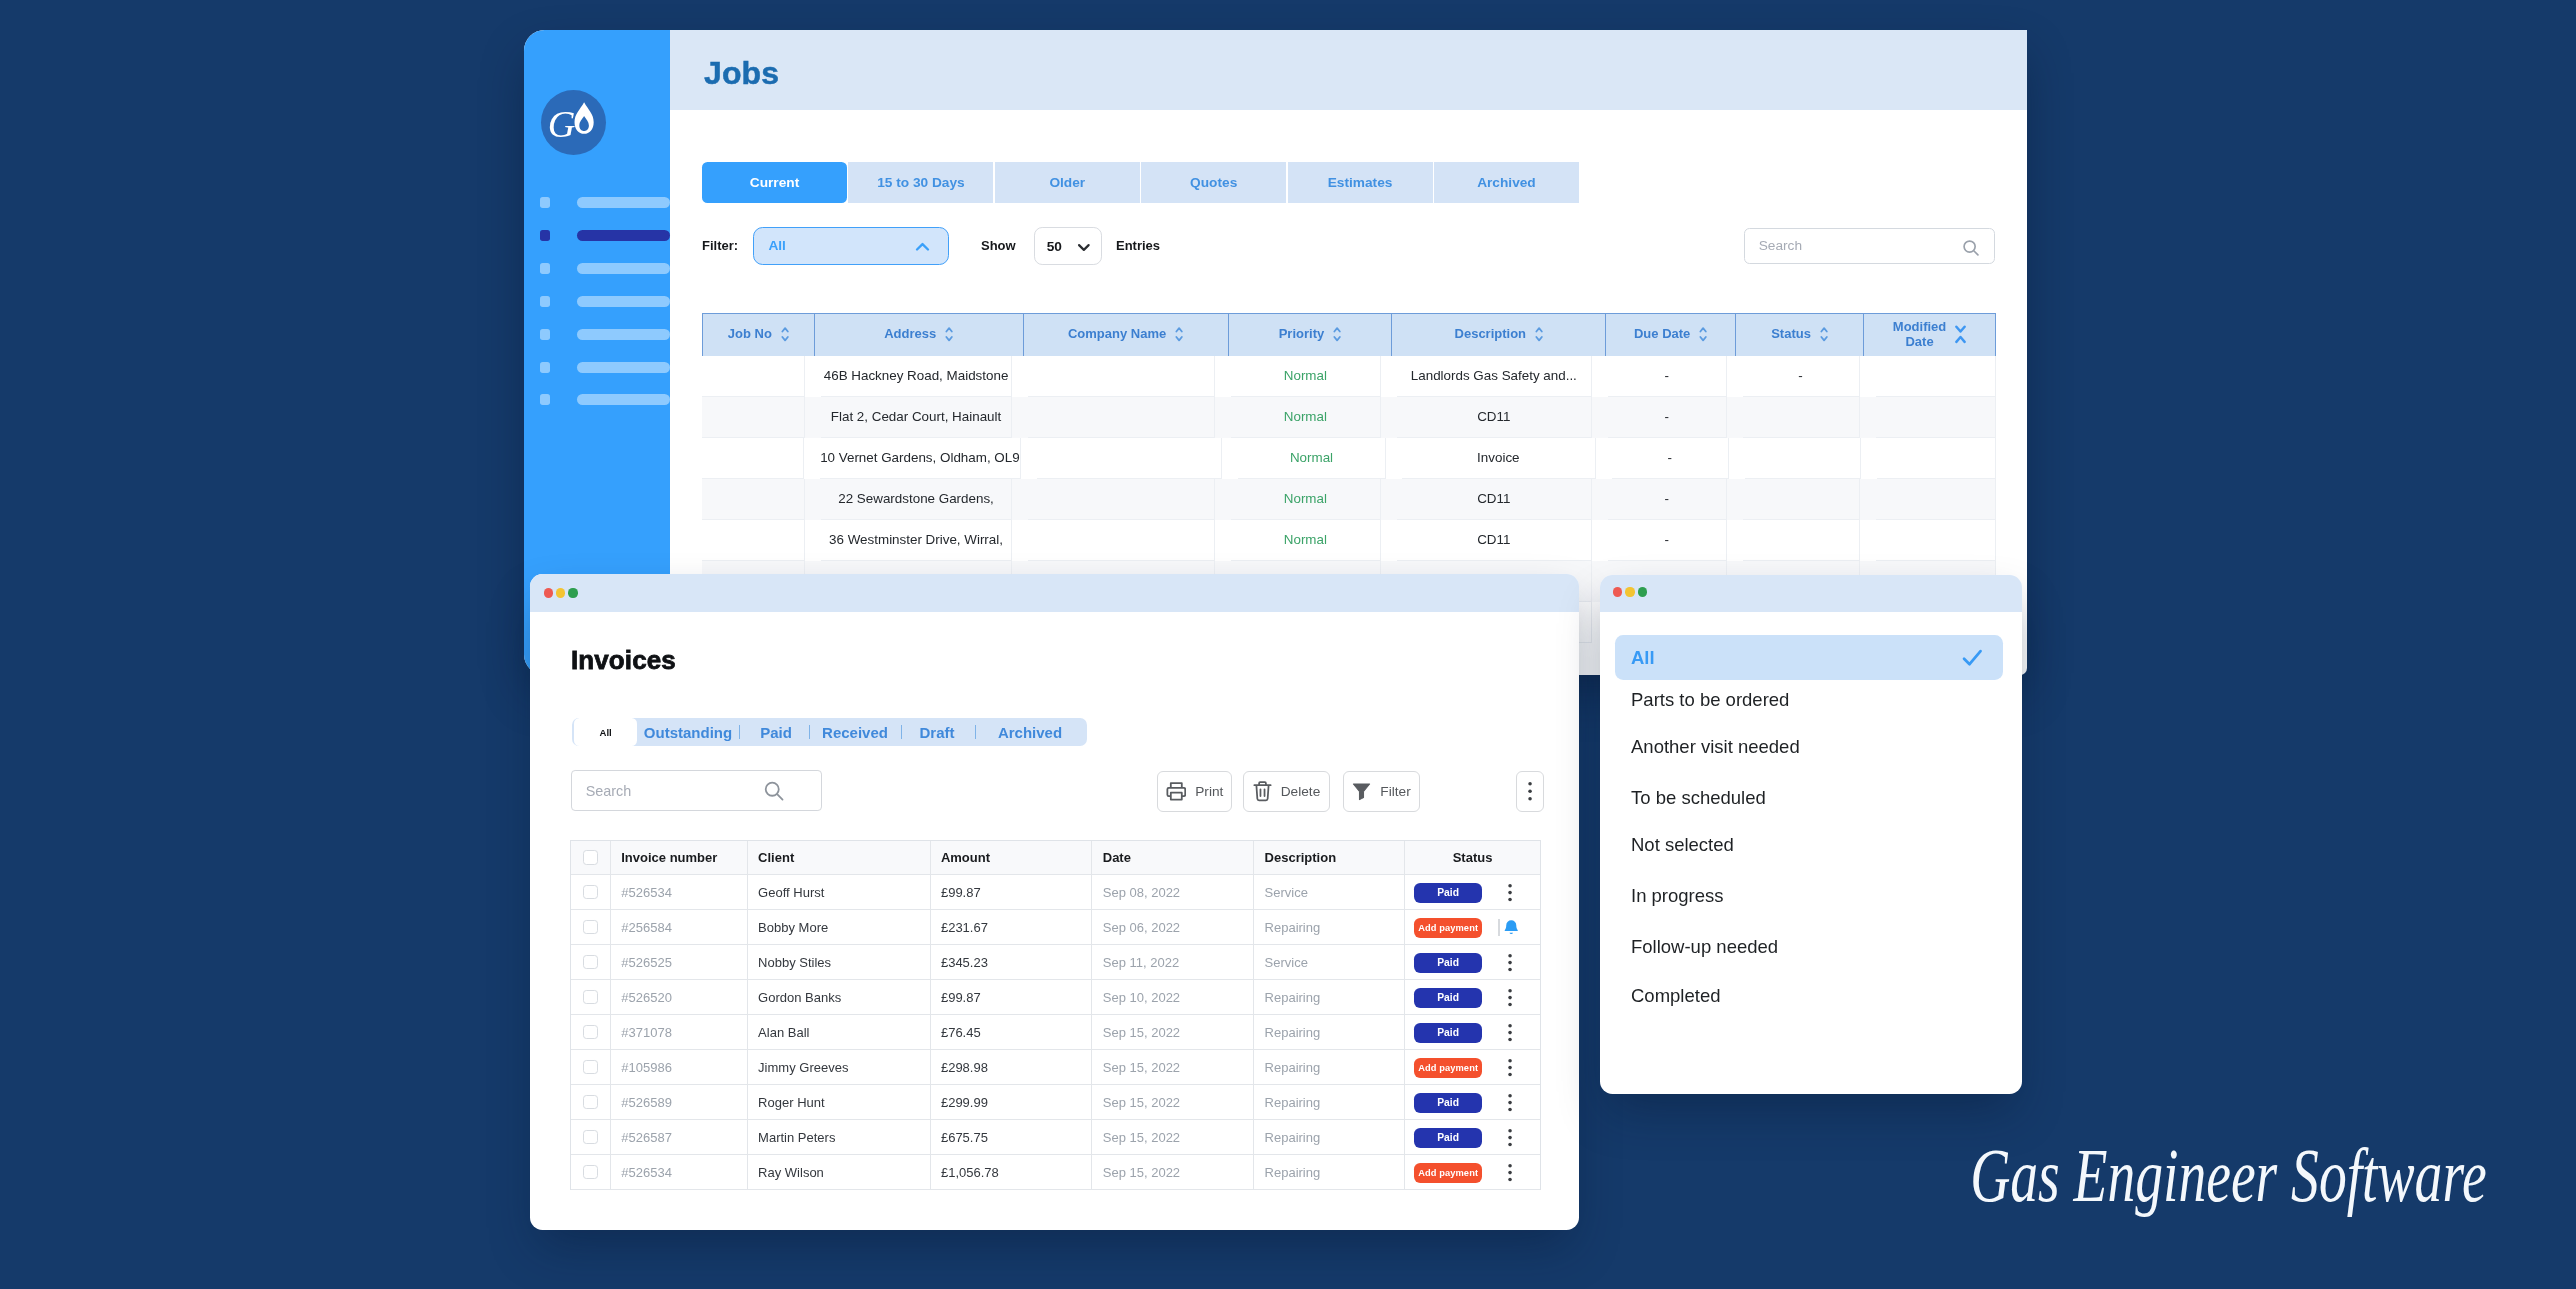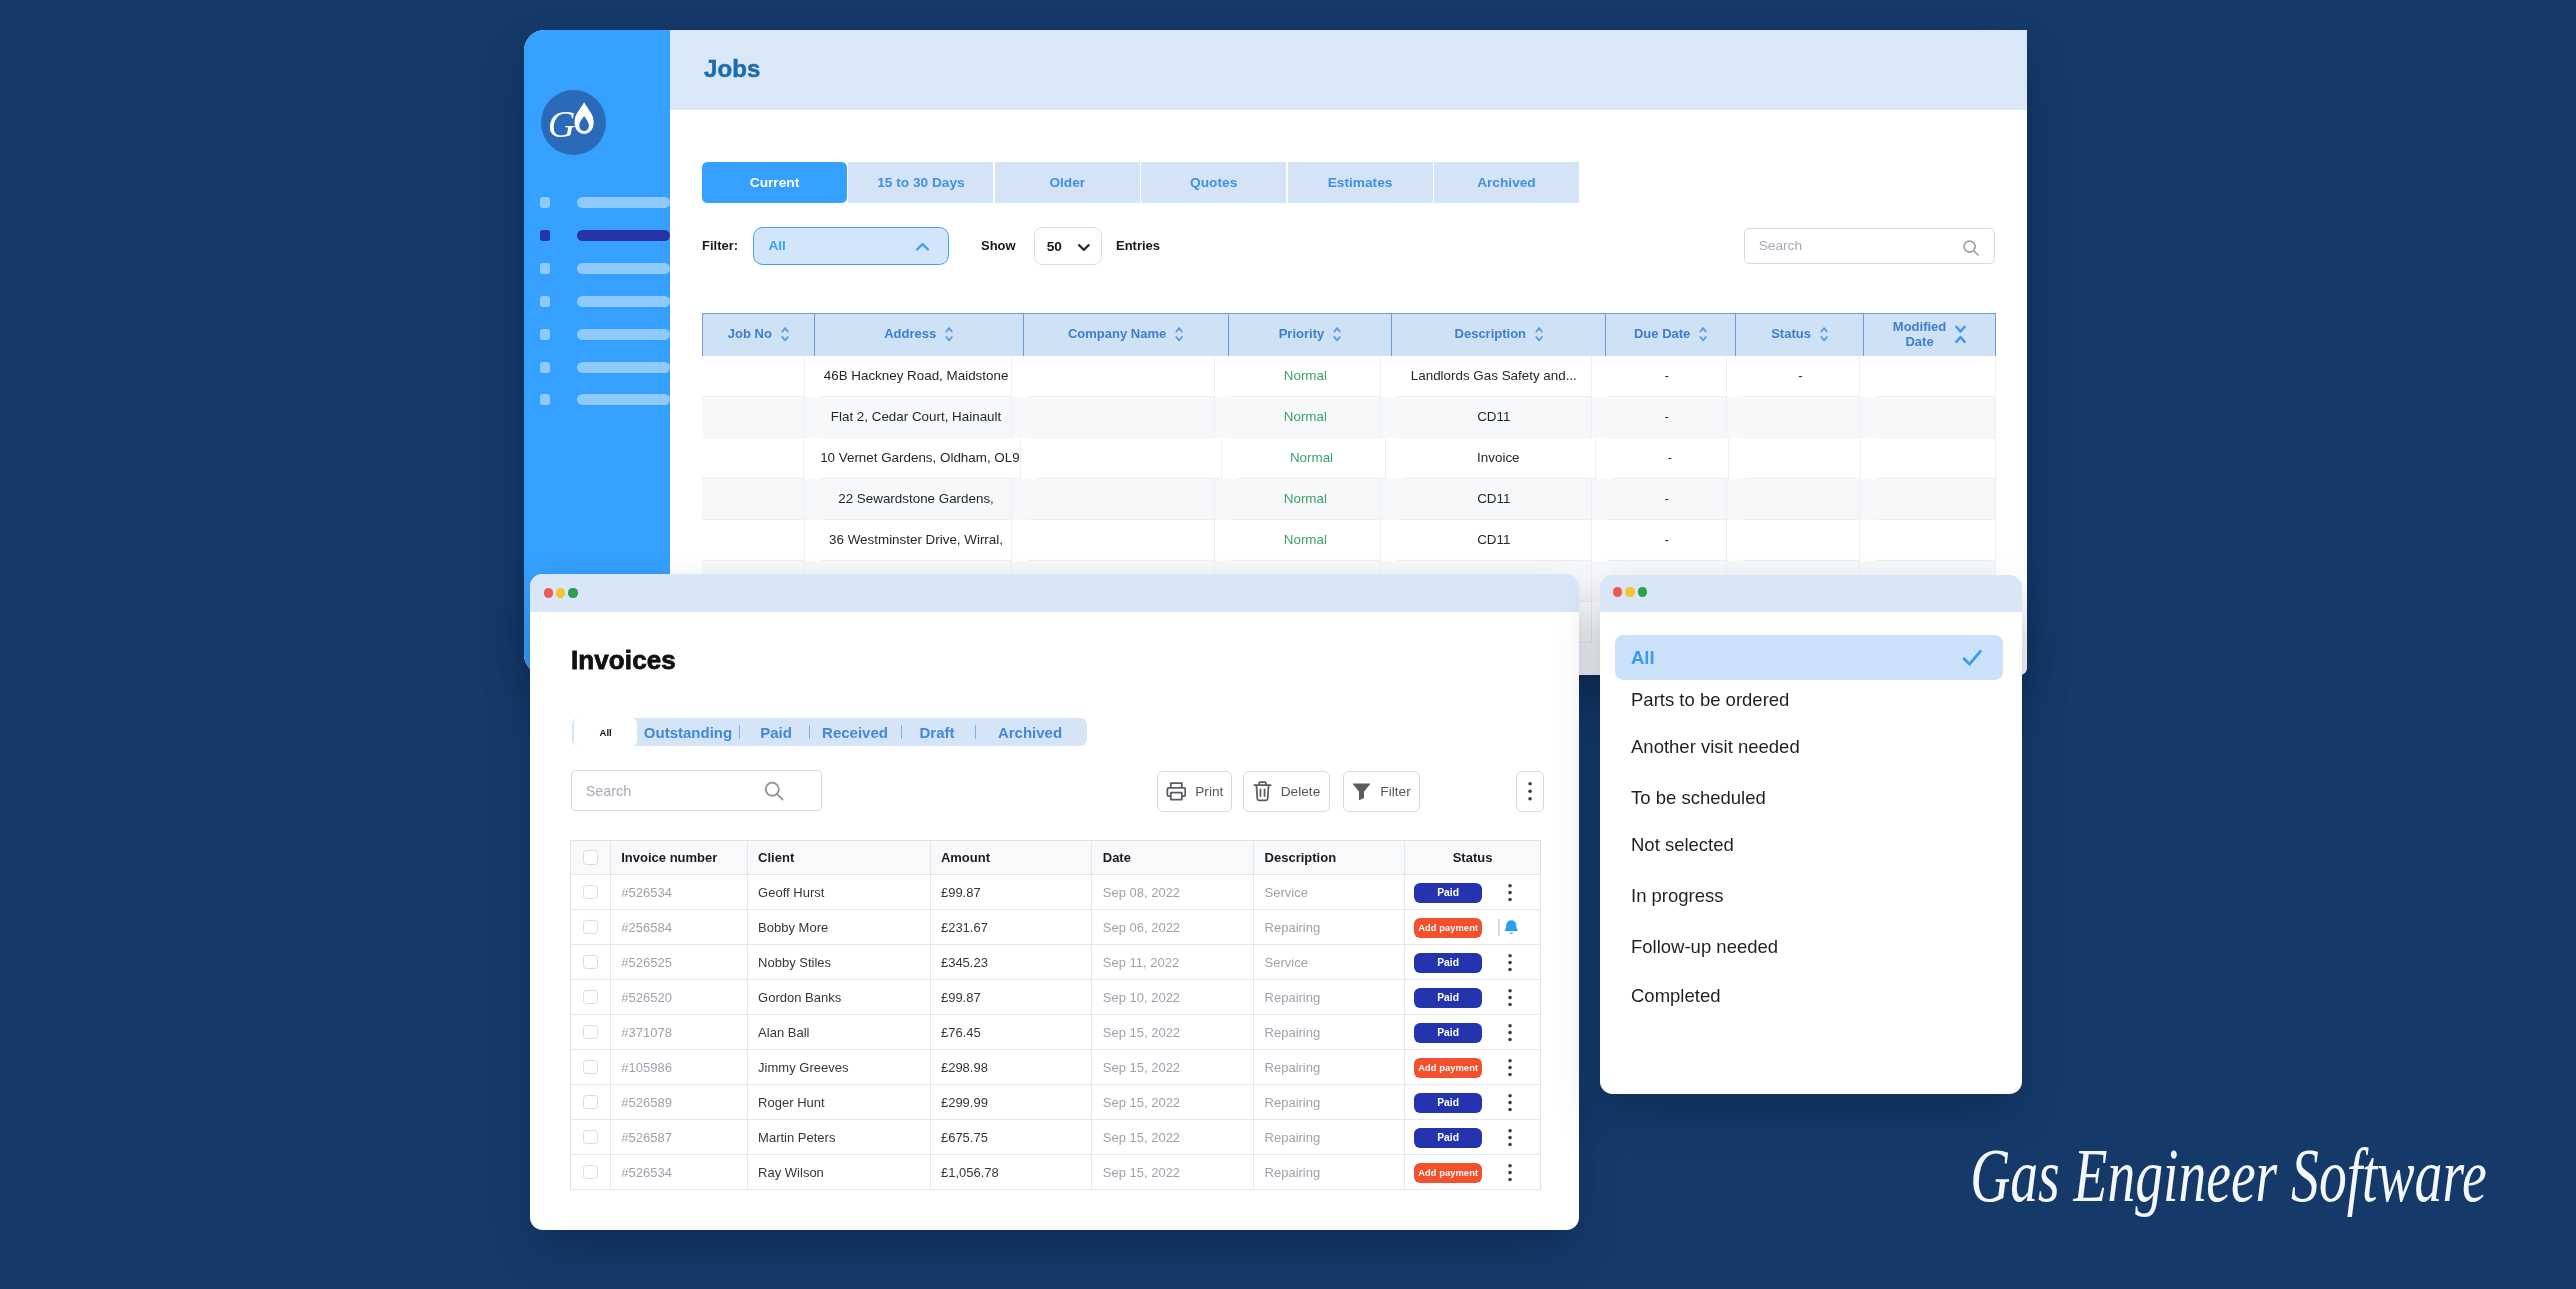--- a/index.html
+++ b/index.html
@@ -18,21 +18,21 @@
           border-radius:50%; background:#2b6ab8; }
   .nav-item { position:absolute; left:16px; height:11px; }
   .nav-sq { position:absolute; left:0; top:0; width:10.3px; height:11px;
             border-radius:2.7px; background:#8ecafe; }
   .nav-bar { position:absolute; left:37px; top:0; width:93px; height:11px;
              border-radius:5.5px; background:#8ecafe; }
   .nav-item.active .nav-sq, .nav-item.active .nav-bar { background:#2634a6; }
 
   #jobs-header { position:absolute; left:146px; top:0; right:0; height:80px;
                  background:#dae7f6; }
-  #jobs-header h1 { position:absolute; left:34px; top:25px; font-size:24px;
+  #jobs-header h1 { position:absolute; left:34px; top:25px; font-size:32px;
                     font-weight:bold; color:#1b6cb0; letter-spacing:0.1px;
                     -webkit-text-stroke:0.5px #1b6cb0; }
 
   #tabs { position:absolute; left:178px; top:132px; height:41px; display:flex; }
   .tab { width:145px; height:41px; display:flex; align-items:center; justify-content:center;
          background:#d4e3f6; color:#4191e2; font-size:13.7px; font-weight:bold;
          margin-right:1.4px; }
   .tab.current { background:#35a0fd; color:#fff; border-radius:5.5px; }
 
   #filter-row { position:absolute; left:178px; top:197px; right:32px; height:38px; }

